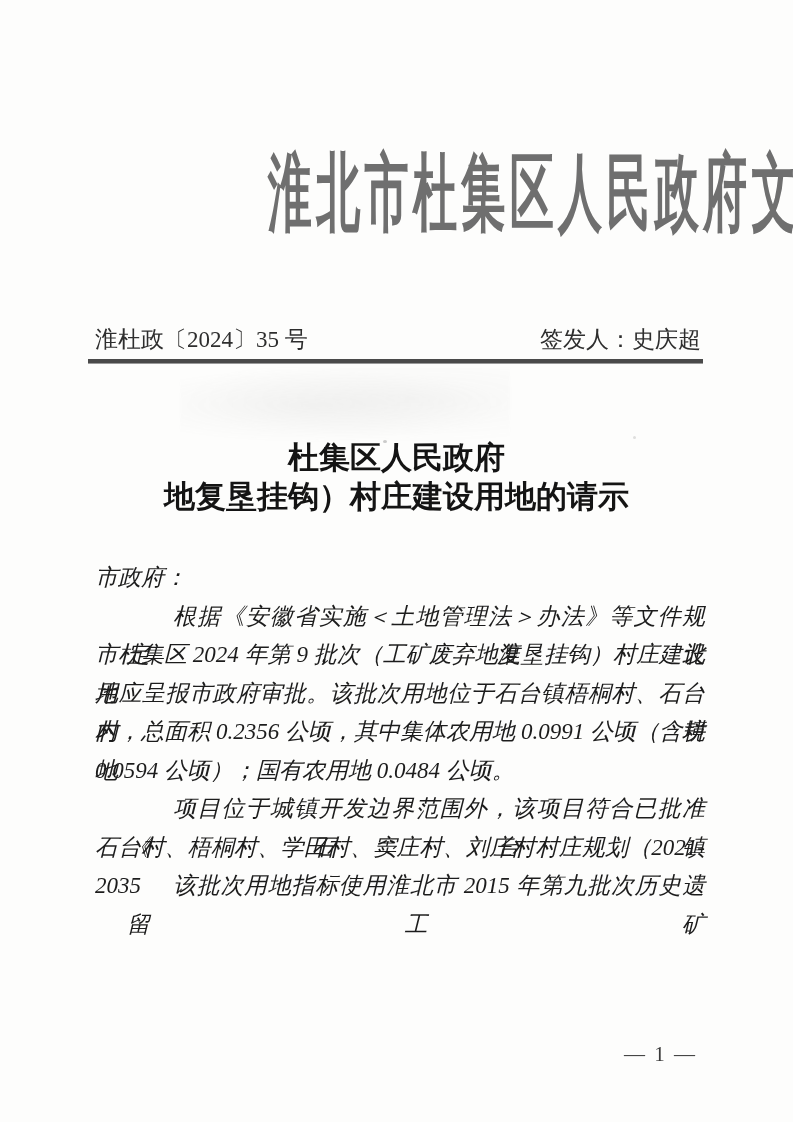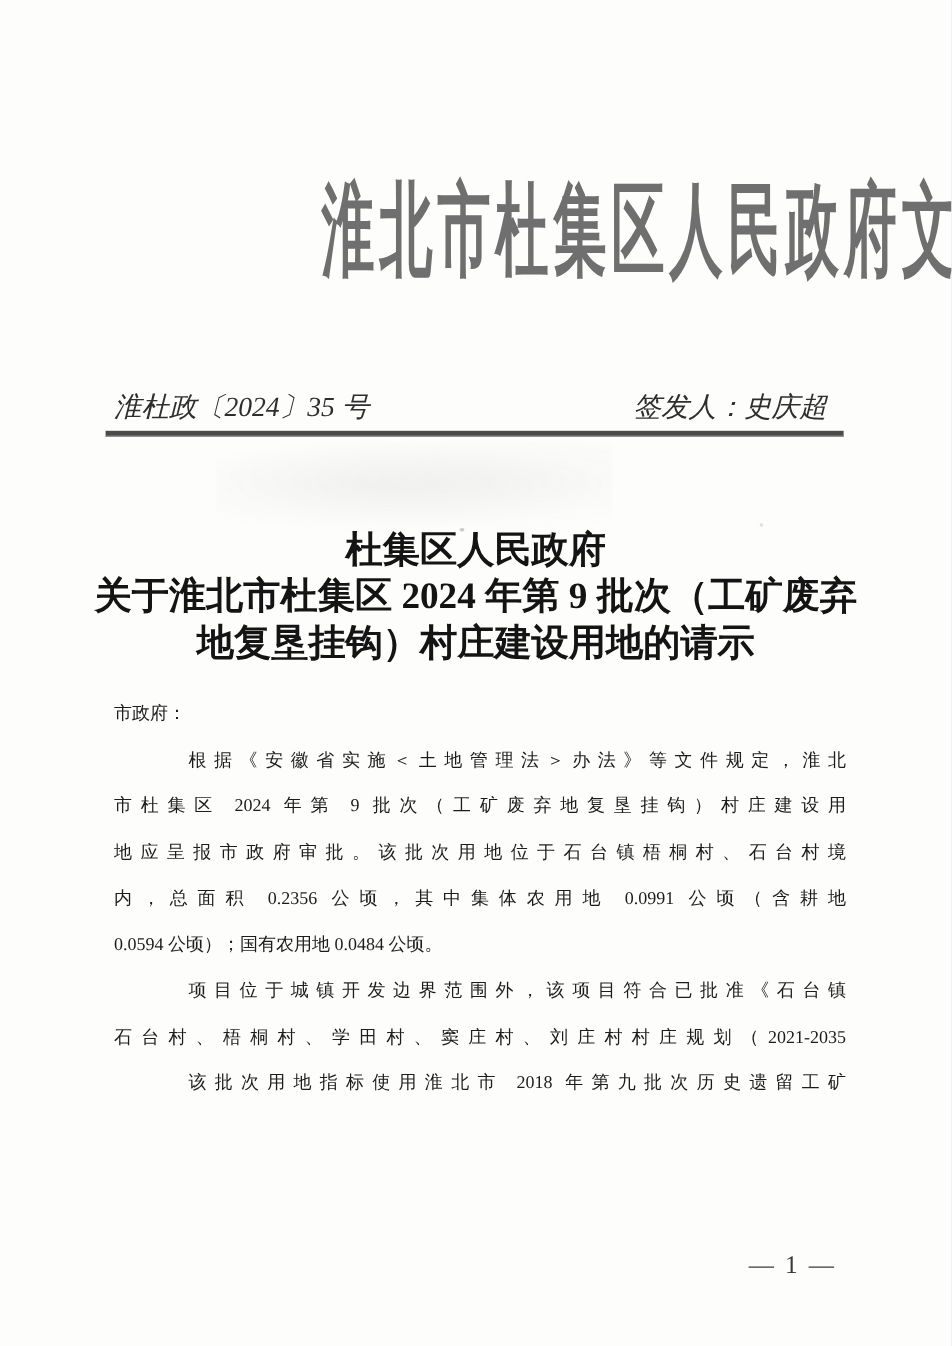--- a/index.html
+++ b/index.html
@@ -36,28 +36,27 @@
     color: var(--banner-text, #6f6f6f);
     transform: scaleX(0.52);
     transform-origin: center center;
   }
 
   
   .meta-row {
     position: absolute;
     top: 324px;
     left: 95px;
-    right: 104px;
+    right: 92px;
     display: flex;
     justify-content: space-between;
     align-items: flex-end;
     font-size: 23px;
     color: var(--meta-text, #2e2e2e);
     white-space: nowrap;
-    font-style: italic;
   }
 
   
   .rule {
     position: absolute;
     top: 359px;
     left: 88px;
     width: 615px;
     height: 4px;
     background: var(--rule, #4a4a4a);
@@ -96,25 +95,26 @@
     font-size: 31px;
     font-weight: bold;
     line-height: 39px;
     color: var(--title-text, #141414);
     white-space: nowrap;
   }
 
   
   .body {
     position: absolute;
-    top: 576px;
+    top: 559px;
     left: 95px;
     width: 610px;
-    font-size: 15px;
+    font-size: 23px;
     color: var(--body-text, #1c1c1c);
+    font-style: italic;
   }
   .body .line {
     height: 38.5px;
     line-height: 38.5px;
     white-space: nowrap;
     overflow: visible;
   }
   .body .line.fill {
     white-space: normal;
     text-align: justify;
@@ -148,31 +148,30 @@
   </div>
 
   <div class="rule"></div>
 
   <div class="smudge"></div>
   <div class="speck s1"></div>
   <div class="speck s2"></div>
 
   <div class="title">
     <div>杜集区人民政府</div>
-    <div>关于淮北市杜集区 2024 年第 9 批次（工矿废弃</div>
     <div>地复垦挂钩）村庄建设用地的请示</div>
   </div>
 
   <div class="body">
     <div class="line">市政府：</div>
     <div class="line fill indent">根据《安徽省实施＜土地管理法＞办法》等文件规定，淮北</div>
     <div class="line fill">市杜集区 2024 年第 9 批次（工矿废弃地复垦挂钩）村庄建设用</div>
     <div class="line fill">地应呈报市政府审批。该批次用地位于石台镇梧桐村、石台村境</div>
     <div class="line fill">内，总面积 0.2356 公顷，其中集体农用地 0.0991 公顷（含耕地</div>
     <div class="line">0.0594 公顷）；国有农用地 0.0484 公顷。</div>
     <div class="line fill indent">项目位于城镇开发边界范围外，该项目符合已批准《石台镇</div>
     <div class="line fill">石台村、梧桐村、学田村、窦庄村、刘庄村村庄规划（2021-2035</div>
-    <div class="line fill indent">该批次用地指标使用淮北市 2018 年第九批次历史遗留工矿</div>
+    <div class="line fill indent">该批次用地指标使用淮北市 2015 年第九批次历史遗留工矿</div>
   </div>
 
   <div class="page-number">— 1 —</div>
 
 </div>
 
 </body></html>

